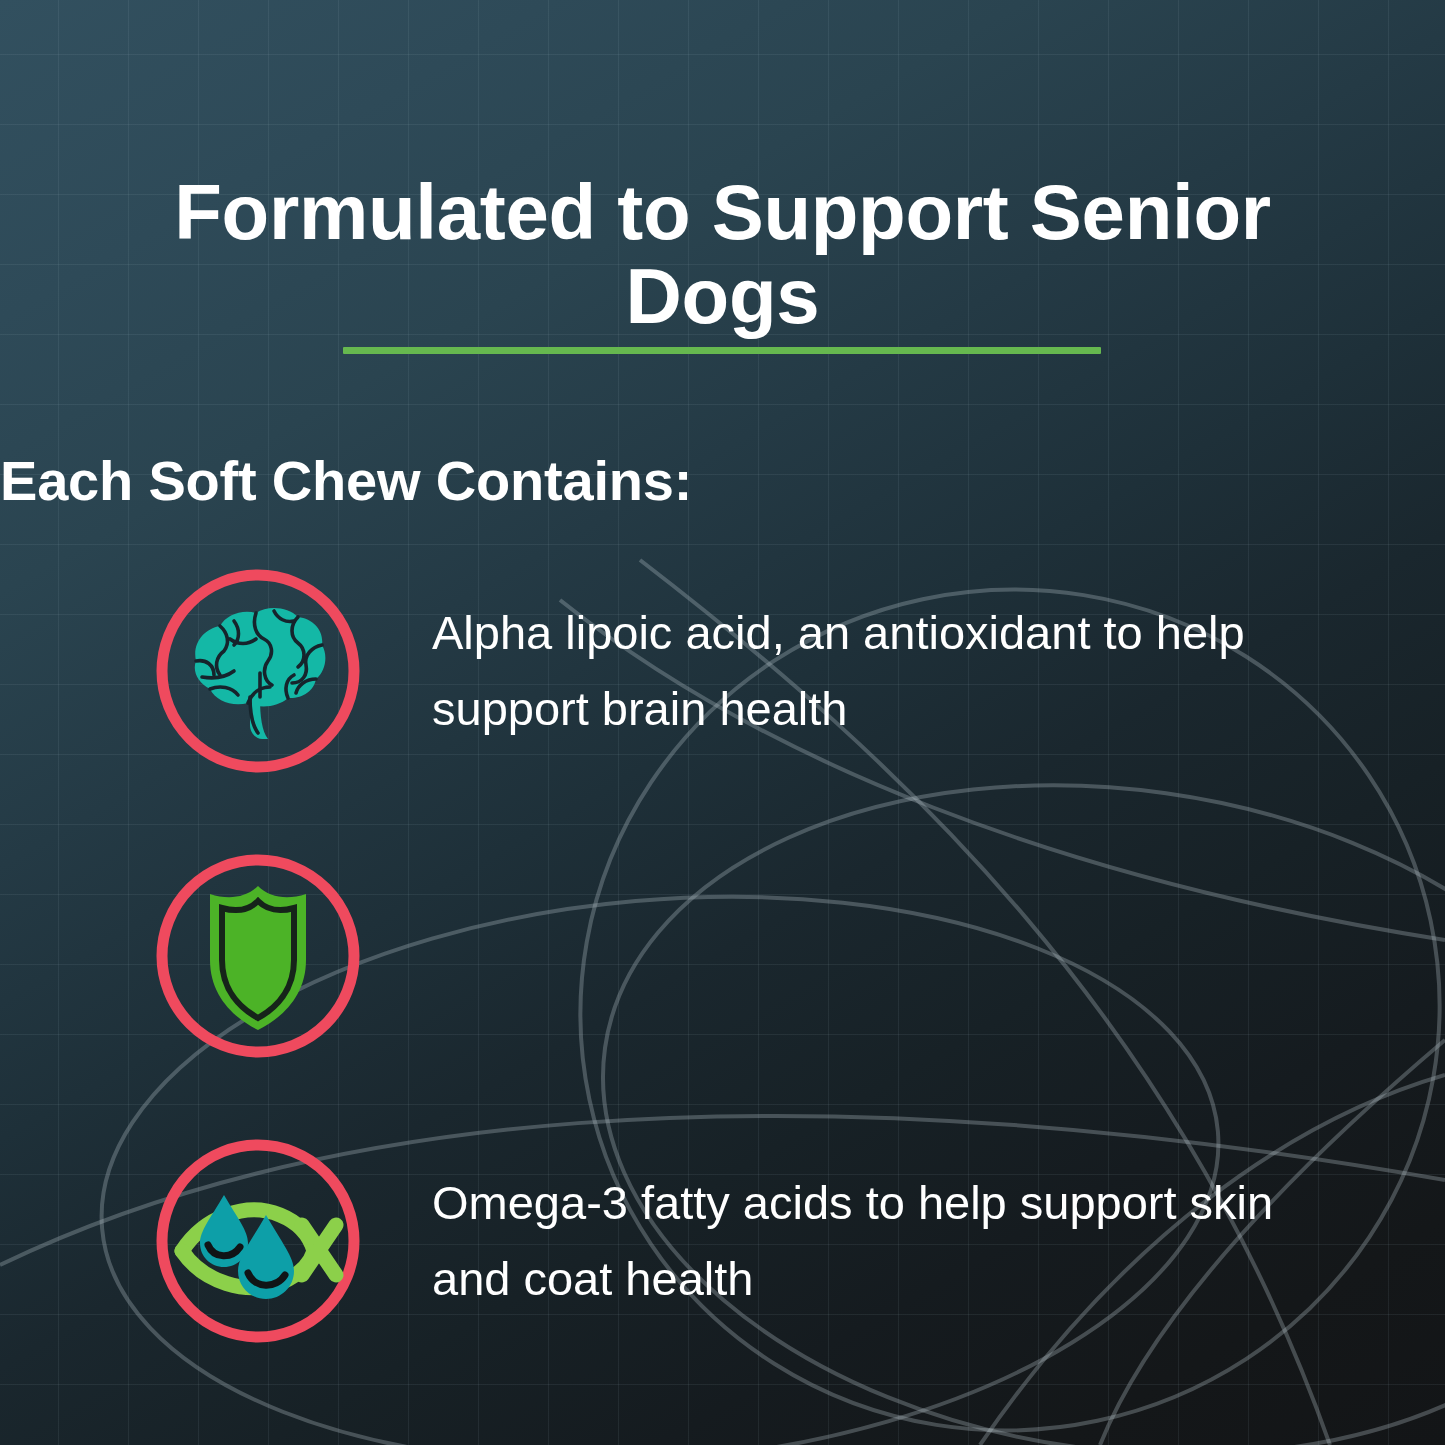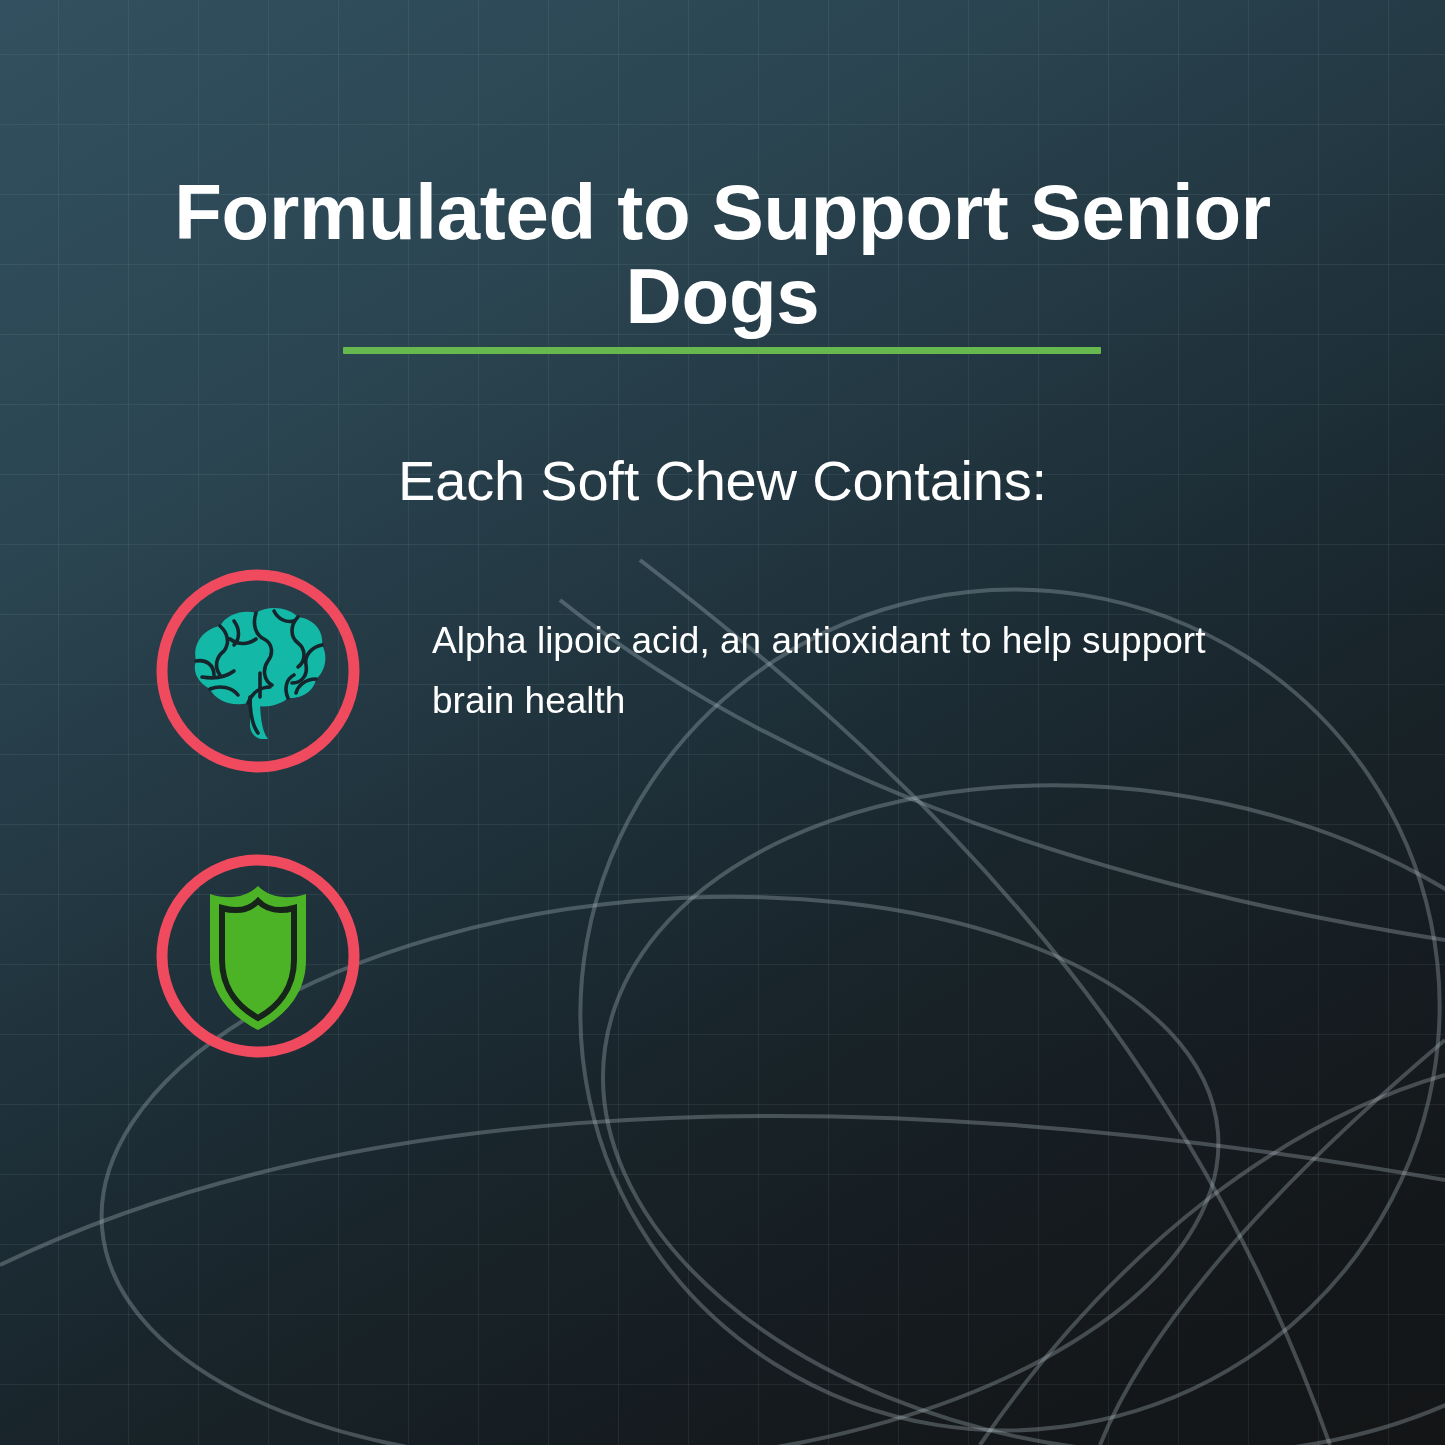--- a/index.html
+++ b/index.html
@@ -75,24 +75,24 @@
     width: 758px;
     height: 7px;
     border-radius: 1px;
   }
 
   .subhead {
     position: absolute;
     top: 402px;
     left: 0;
     right: 0;
-    text-align: center;
+    text-align: left;
     color: #ffffff;
     font-size: 56px;
-    font-weight: 400;
+    font-weight: 700;
     letter-spacing: -0.2px;
   }
 
   .benefits {
     position: absolute;
     top: 555px;
     left: 0;
     width: 100%;
   }
 
@@ -112,21 +112,21 @@
     height: 216px;
     position: relative;
   }
   .icon-badge svg { display: block; width: 216px; height: 216px; }
 
   .benefit-text {
     flex: 1 1 auto;
     margin-left: 66px;
     padding-right: 150px;
     color: #ffffff;
-    font-size: 37px;
+    font-size: 47px;
     line-height: 1.62;
     font-weight: 400;
     box-sizing: border-box;
   }
 </style>
 </head>
 <body>
 
 <div id="page">
 
@@ -211,16 +211,48 @@
                      C 99 62, 86 64, 72 60
                      L72 112
                      C 72 142, 90 160, 108 170
                      C 126 160, 144 142, 144 112
                      L144 60
                      C 130 64, 117 62, 108 53 Z" fill="none" stroke="#16241a" stroke-width="6"></path>
           </svg>
         </div>
       </div>
 
+      <div class="benefit-row">
+        <div class="icon-badge">
+          <svg viewBox="0 0 216 216" xmlns="http://www.w3.org/2000/svg">
+            <circle cx="108" cy="108" r="96" fill="none" stroke="#ef4a5e" stroke-width="11"></circle>
+
+            <path d="M32 118
+                     C 54 84, 96 68, 130 82
+                     C 150 90, 160 104, 164 118" fill="none" stroke="#8cd04a" stroke-width="15" stroke-linecap="round"></path>
+            <path d="M32 118
+                     C 54 150, 96 162, 130 150
+                     C 150 142, 160 130, 164 118" fill="none" stroke="#8cd04a" stroke-width="15" stroke-linecap="round"></path>
+
+            <path d="M152 92 L186 142" stroke="#8cd04a" stroke-width="15" stroke-linecap="round"></path>
+            <path d="M152 142 L186 92" stroke="#8cd04a" stroke-width="15" stroke-linecap="round"></path>
+
+            <path d="M74 62
+                     C 88 86, 98 98, 98 110
+                     C 98 124, 87 134, 74 134
+                     C 61 134, 50 124, 50 110
+                     C 50 98, 60 86, 74 62 Z" fill="#0d9fa8"></path>
+            <path d="M58 112 C 64 126, 82 126, 90 114" fill="none" stroke="#101416" stroke-width="7" stroke-linecap="round"></path>
+
+            <path d="M116 82
+                     C 132 110, 144 124, 144 138
+                     C 144 154, 131 166, 116 166
+                     C 101 166, 88 154, 88 138
+                     C 88 124, 100 110, 116 82 Z" fill="#0d9fa8"></path>
+            <path d="M98 140 C 105 156, 126 156, 135 142" fill="none" stroke="#101416" stroke-width="7" stroke-linecap="round"></path>
+          </svg>
+        </div>
+        <div class="benefit-text">Omega-3 fatty acids to help support skin and coat health</div>
+      </div>
 
     </div>
   </div>
 </div>
 
 </body></html>

